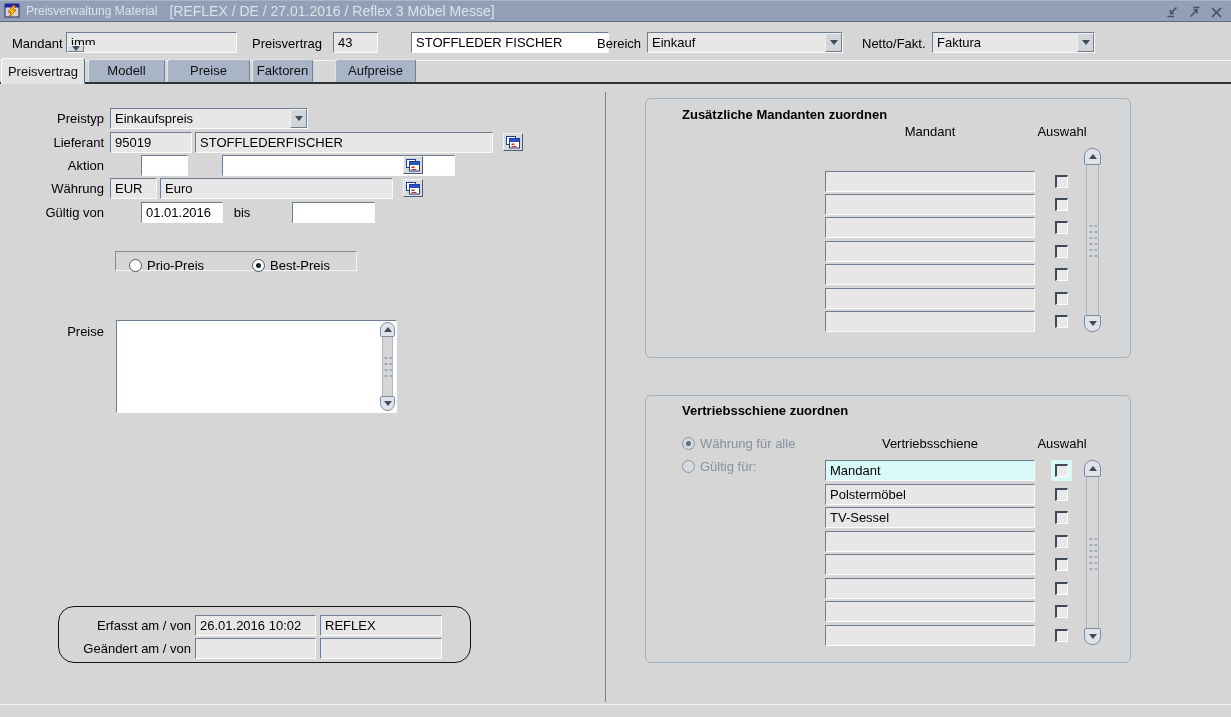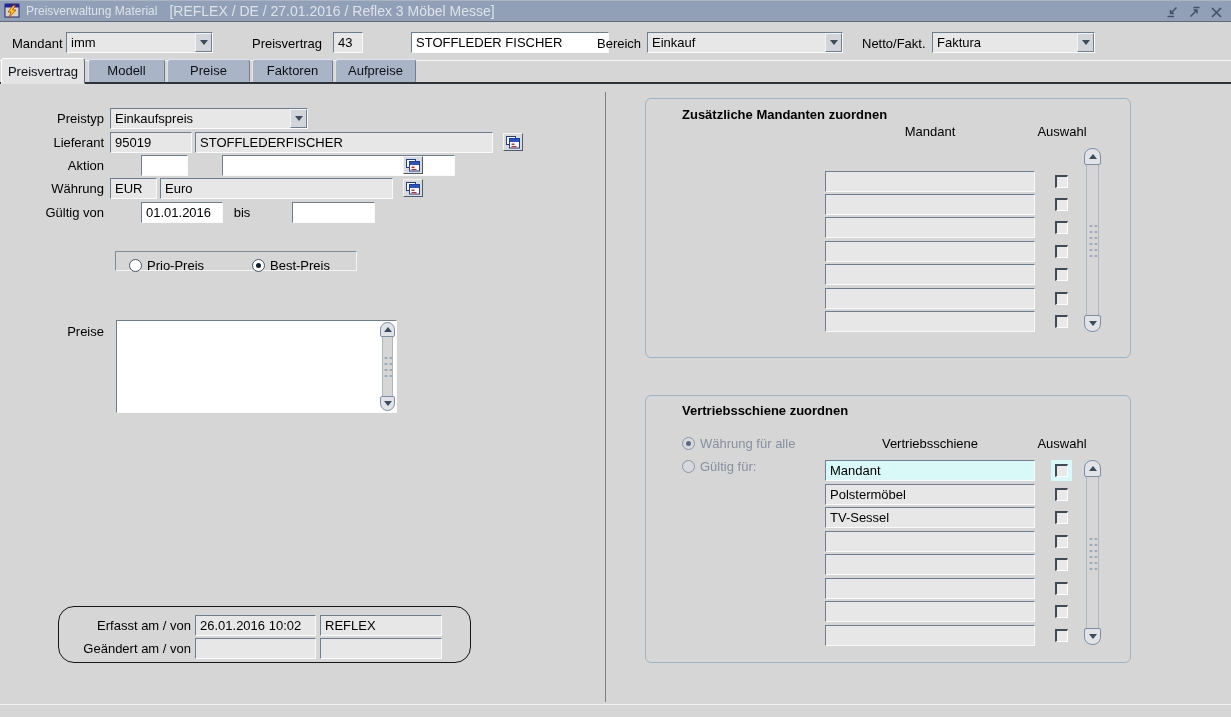--- a/index.html
+++ b/index.html
@@ -168,29 +168,29 @@
       </span>
       <span class="win-btn">
         <svg width="13" height="13" viewBox="0 0 13 13">
             <path d="M2 2 L11 11 M11 2 L2 11" stroke="#44516a" stroke-width="1.7" fill="none"></path>
           </svg>
       </span>
     </span>
   </div>
 
   <span class="hdr-label" style="left:12px;top:36px;">Mandant</span>
-  <div class="combo abs" style="left:66px;top:32px;width:147px;">
+  <div class="combo abs" style="left:66px;top:32px;width:171px;flex-direction:column;">
     <div class="ctext">imm</div>
     <div class="cbtn">
         <i class="tri-down"></i>
       </div>
   </div>
 
   <span class="hdr-label" style="left:252px;top:36px;">Preisvertrag</span>
-  <input class="fld abs" style="left: 333px; top: 32px; width: 30px;" value="43">
+  <input class="fld abs" style="left: 333px; top: 32px; width: 45px;" value="43">
   <input class="fld white abs" style="left: 380px; top: 32px; width: 198px;" value="STOFFLEDER FISCHER">
 
   <span class="hdr-label" style="left:597px;top:36px;">Bereich</span>
   <div class="combo abs" style="left:647px;top:32px;width:196px;">
     <div class="ctext">Einkauf</div>
     <div class="cbtn">
         <i class="tri-down"></i>
       </div>
   </div>
 
@@ -199,21 +199,21 @@
     <div class="ctext">Faktura</div>
     <div class="cbtn">
         <i class="tri-down"></i>
       </div>
   </div>
 
   <div class="tabs">
     <div class="tab active" style="left:1px;width:84px;">Preisvertrag</div>
     <div class="tab" style="left:88px;width:77px;">Modell</div>
     <div class="tab" style="left:167px;width:83px;">Preise</div>
-    <div class="tab" style="left:252px;width:81px;">Faktoren</div>
+    <div class="tab" style="left:252px;width:61px;">Faktoren</div>
     <div class="tab" style="left:335px;width:81px;">Aufpreise</div>
   </div>
 
   <div class="vdivider" style="left:605px;top:92px;height:610px;"></div>
 
   <div class="frow" style="top:108px;">
     <span class="flabel">Preistyp</span>
     <div class="combo" style="width:198px;">
       <div class="ctext">Einkaufspreis</div>
       <div class="cbtn">

